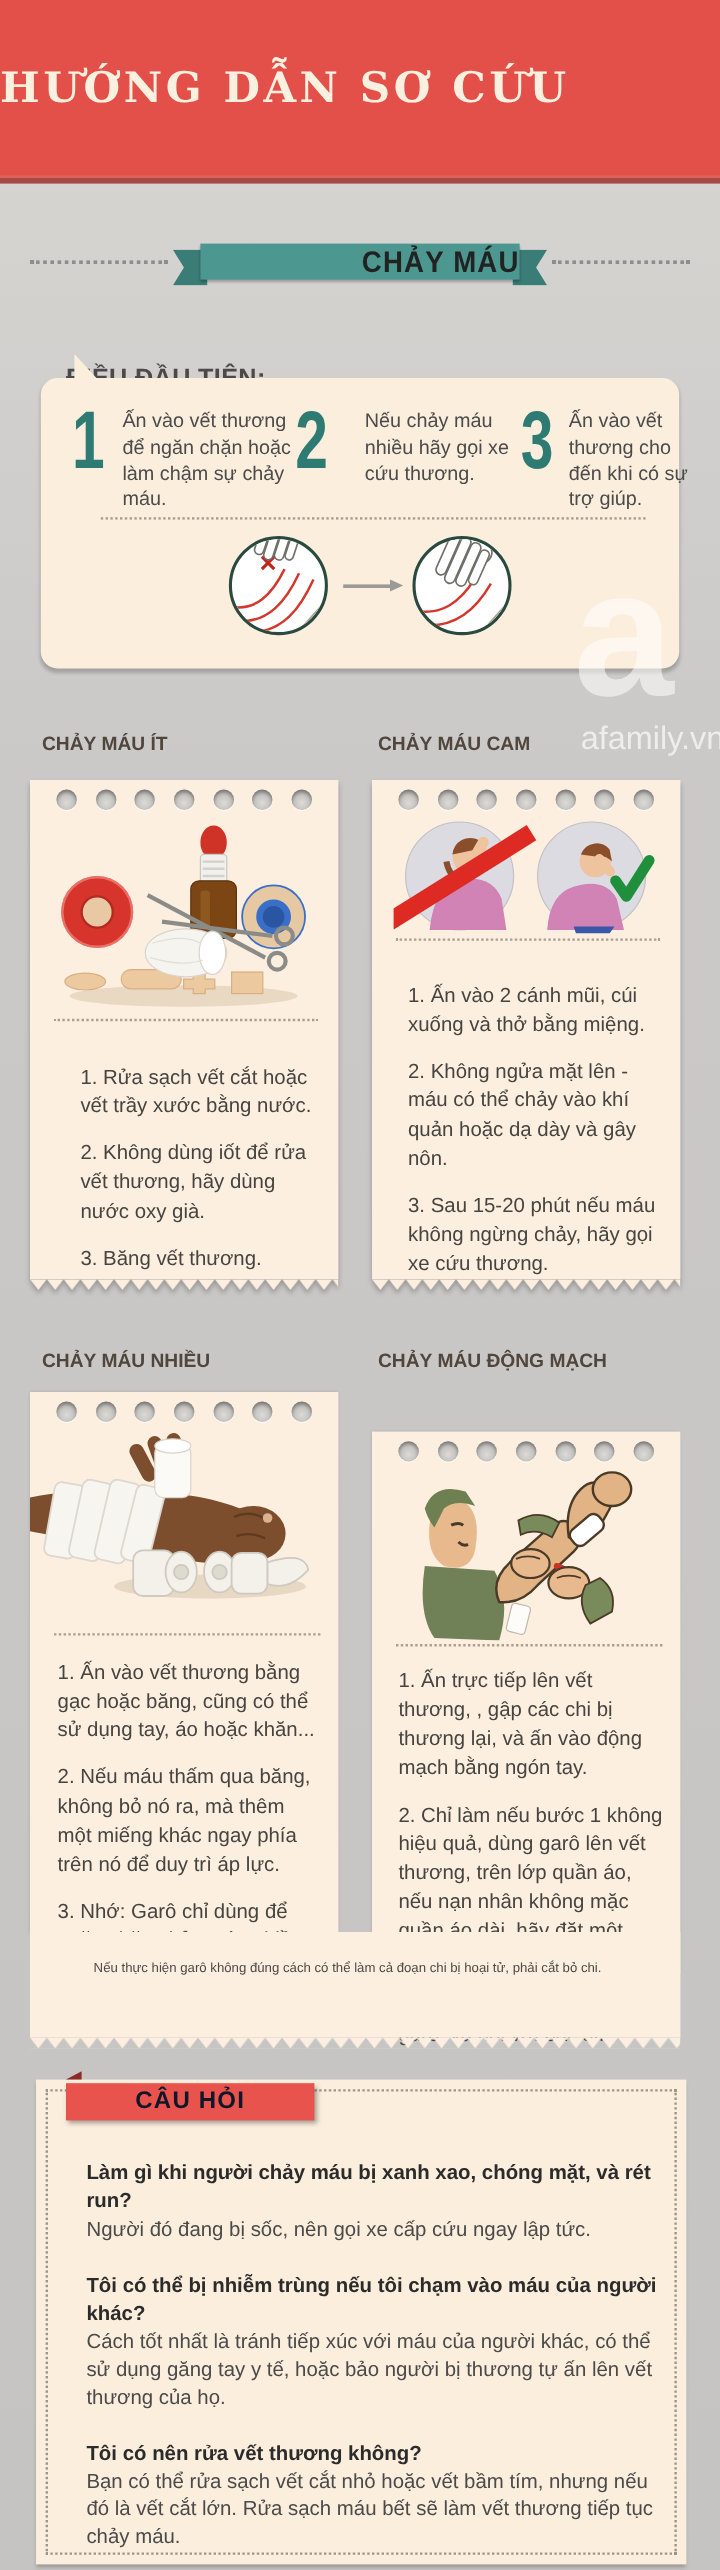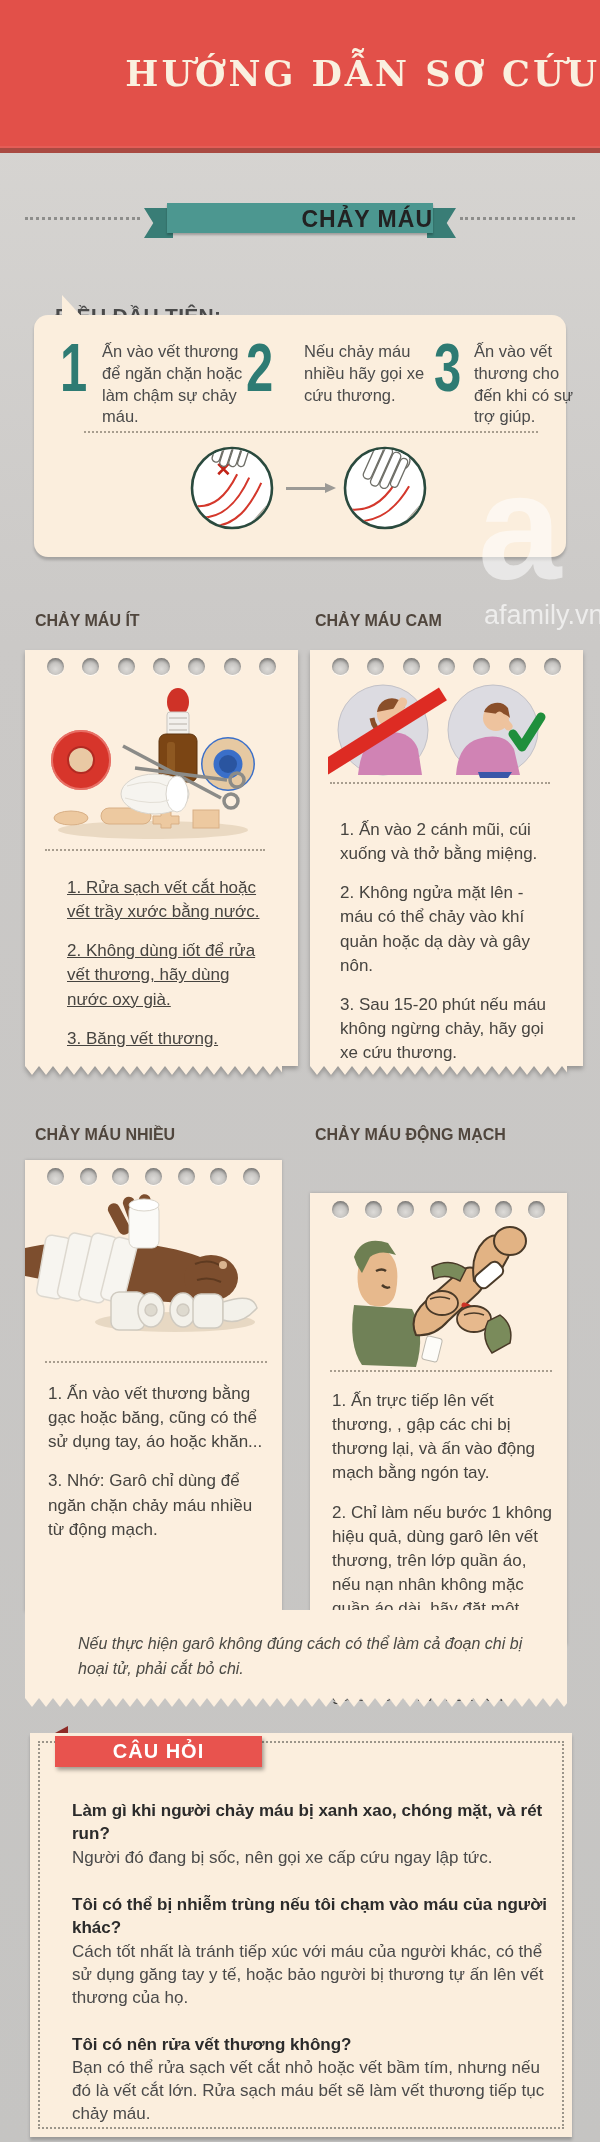--- a/index.html
+++ b/index.html
@@ -13,21 +13,21 @@
   html,body{margin:0;padding:0;}
   body{font-family:"Liberation Sans",sans-serif;background:#888;}
   #canvas{position:relative;width:600px;height:2142px;margin:0 auto;overflow:hidden;
           background:linear-gradient(180deg,var(--bg-top) 0%,#cbc9c7 30%,var(--bg-bot) 100%);}
   .abs{position:absolute;}
 
   
   .banner{left:0;top:0;width:600px;height:148px;background:var(--banner);
           box-shadow:inset 0 -2px 0 rgba(255,255,255,.08);}
   .banner-edge{left:0;top:148px;width:600px;height:5px;background:var(--banner-dark);}
-  .banner h1{margin:0;line-height:148px;text-align:right;font-family:"DejaVu Serif",serif;
+  .banner h1{margin:0;line-height:148px;text-align:left;font-family:"DejaVu Serif",serif;
              font-size:35px;font-weight:700;letter-spacing:3px;color:#faf0df;}
 
   
   .dots-line{height:0;border-top:3px dotted #8d8d8b;}
   .rib-wing{top:208px;width:29px;height:30px;background:var(--teal-dark);}
   .rib-wing.l{left:144px;clip-path:polygon(0 0,100% 0,100% 100%,0 100%,32% 50%);}
   .rib-wing.r{left:427px;clip-path:polygon(0 0,100% 0,68% 50%,100% 100%,0 100%);}
   .rib-band{left:167px;top:203px;width:266px;height:30px;background:var(--teal);
             box-shadow:0 2px 2px rgba(0,0,0,.25);text-align:right;}
   .rib-band span{display:inline-block;line-height:31px;font-size:23px;font-weight:700;
@@ -49,43 +49,43 @@
                 border-bottom:5.5px solid transparent;}
 
   
   .wm{z-index:6;color:rgba(255,255,255,.55);pointer-events:none;}
   .wm-a{left:478px;top:452px;font-size:150px;font-weight:700;line-height:1;}
   .wm-t{left:484px;top:600px;font-size:27px;font-weight:400;color:rgba(255,255,255,.66);}
 
   
   .pad-h{font-size:16px;font-weight:700;color:#50463d;}
   .pad-wrap{filter:drop-shadow(0 3px 2px rgba(0,0,0,.25));}
-  .pad{position:absolute;left:0;top:0;background:var(--pad);padding-left:16px;}
+  .pad{position:absolute;left:0;top:0;background:var(--pad);}
   .holes{position:absolute;left:0;top:8px;width:100%;display:flex;
          justify-content:space-between;padding:0 22px;box-sizing:border-box;}
   .hole{width:17px;height:17px;border-radius:50%;
         background:radial-gradient(circle at 50% 65%, #dddbd8 0%, #c6c4c1 45%, #9e9c99 85%, #8a8886 100%);
         box-shadow:0 1px 0 rgba(255,255,255,.7), inset 0 2px 3px rgba(0,0,0,.28);}
   .pad-list{position:absolute;font-size:17px;line-height:1.42;color:var(--ink);}
   .pad-list p{margin:0 0 15px 0;}
   .zig{position:absolute;left:0;}
 
   
   .note-strip{left:25px;top:1610px;width:542px;height:88px;background:var(--pad);}
-  .note-txt{position:absolute;left:53px;top:22px;width:468px;font-size:16px;
-            font-style:italic;line-height:1.55;color:#4b4a45;}
+  .note-txt{position:absolute;left:53px;top:22px;width:468px;font-size:11px;
+            line-height:1.55;color:#4b4a45;}
 
   
   .qa-panel{left:30px;top:1733px;width:542px;height:404px;background:var(--cream);
             box-shadow:0 3px 3px rgba(0,0,0,.22);}
   .qa-border{position:absolute;left:8px;top:8px;right:8px;bottom:8px;
              border:2px dotted #9b958a;}
   .qa-ribbon{position:absolute;left:25px;top:3px;width:207px;height:31px;background:var(--qa-red);
              box-shadow:2px 3px 4px rgba(0,0,0,.35);text-align:center;z-index:3;}
-  .qa-ribbon span{line-height:31px;font-size:20px;font-weight:700;letter-spacing:1px;color:#ffffff;}
+  .qa-ribbon span{line-height:31px;font-size:20px;font-weight:700;letter-spacing:1px;color:#0f172a;}
   .qa-fold{position:absolute;left:25px;top:-7px;width:0;height:0;
            border-right:13px solid var(--qa-red-dark);border-top:7px solid transparent;}
   .qa-list{position:absolute;left:42px;top:67px;width:484px;font-size:17px;line-height:1.35;}
   .qa-q{margin:0;font-weight:700;color:var(--ink-dark);}
   .qa-a{margin:1px 0 24px 0;color:#4a4a4a;}
 
   .illus{position:absolute;}
 </style>
 </head>
 <body>
@@ -210,21 +210,21 @@
           <path d="M80,64 L178,116"></path>
           <path d="M92,86 L184,98"></path>
           <circle cx="188" cy="119" r="7"></circle>
           <circle cx="194" cy="98" r="7"></circle>
         </g>
         <ellipse cx="112" cy="112" rx="34" ry="20" fill="#f6f4ef" stroke="#d8d4cc"></ellipse>
         <ellipse cx="134" cy="112" rx="11" ry="18" fill="#ffffff" stroke="#d8d4cc"></ellipse>
         <path d="M84,104 q26,-8 40,0 M82,116 q28,8 44,2" stroke="#e3dfd6" fill="none"></path>
       </svg>
       <div class="abs dotted" style="left:20px;top:199px;width:220px;"></div>
-      <div class="pad-list" style="left:42px;top:226px;width:200px;text-decoration:underline;">
+      <div class="pad-list" style="left:42px;top:236px;width:200px;">
         <p>1. Rửa sạch vết cắt hoặc vết trầy xước bằng nước.</p>
         <p>2. Không dùng iốt để rửa vết thương, hãy dùng nước oxy già.</p>
         <p>3. Băng vết thương.</p>
       </div>
     </div>
     <svg class="zig" style="top:416px;" width="257" height="9">
         <rect width="257" height="9" fill="url(#zz)"></rect>
       </svg>
   </div>
 
@@ -311,20 +311,21 @@
         <circle cx="126" cy="122" r="6" fill="#dedacf"></circle>
         <ellipse cx="158" cy="122" rx="13" ry="17"></ellipse>
         <circle cx="158" cy="122" r="6" fill="#dedacf"></circle>
         <rect x="168" y="106" width="30" height="34" rx="8"></rect>
         <path d="M198,114 q30,-10 34,6 q-16,18 -34,12 z"></path>
       </g>
     </svg>
     <div class="abs dotted" style="left:20px;top:201px;width:222px;"></div>
     <div class="pad-list" style="left:23px;top:222px;width:222px;">
       <p>1. Ấn vào vết thương bằng gạc hoặc băng, cũng có thể sử dụng tay, áo hoặc khăn...</p>
+      <p>2. Nếu máu thấm qua băng, không bỏ nó ra, mà thêm một miếng khác ngay phía trên nó để duy trì áp lực.</p>
       <p>3. Nhớ: Garô chỉ dùng để ngăn chặn chảy máu nhiều từ động mạch.</p>
     </div>
   </div>
 
   <div class="abs" style="left:310px;top:1193px;width:257px;height:452px;box-shadow:0 0 3px rgba(0,0,0,.18);background:var(--pad);">
     <div class="holes">
       <div class="hole"></div>
         <div class="hole"></div>
         <div class="hole"></div>
         <div class="hole"></div>

